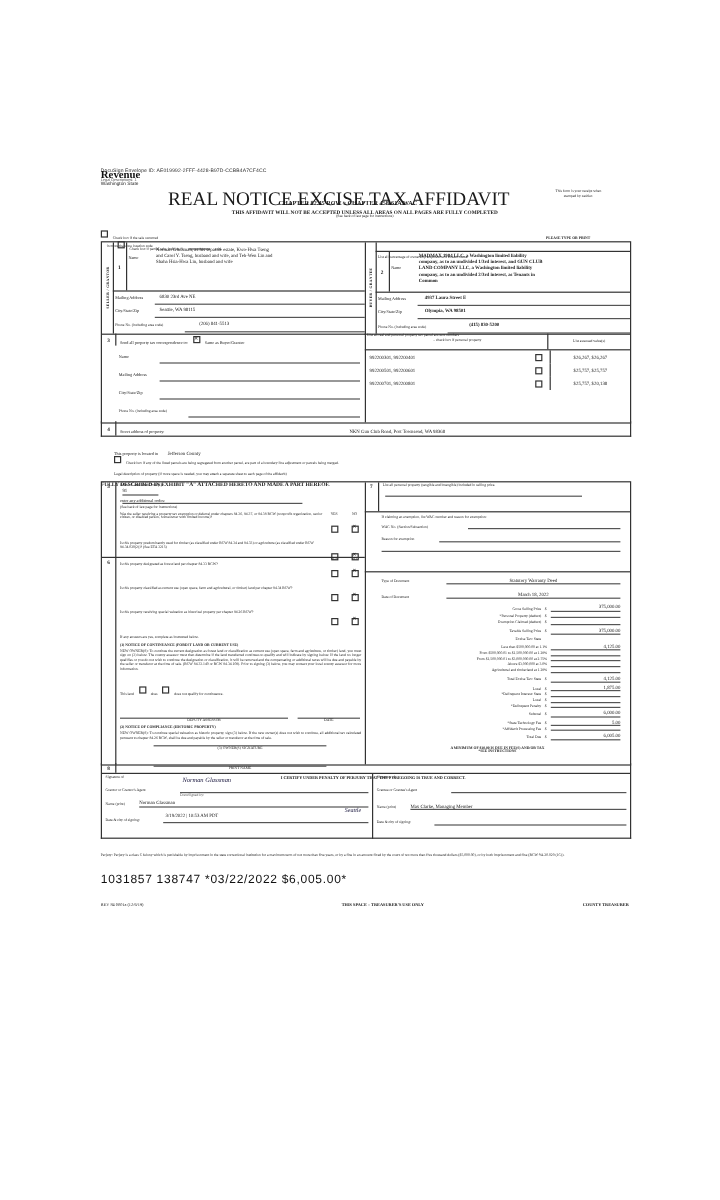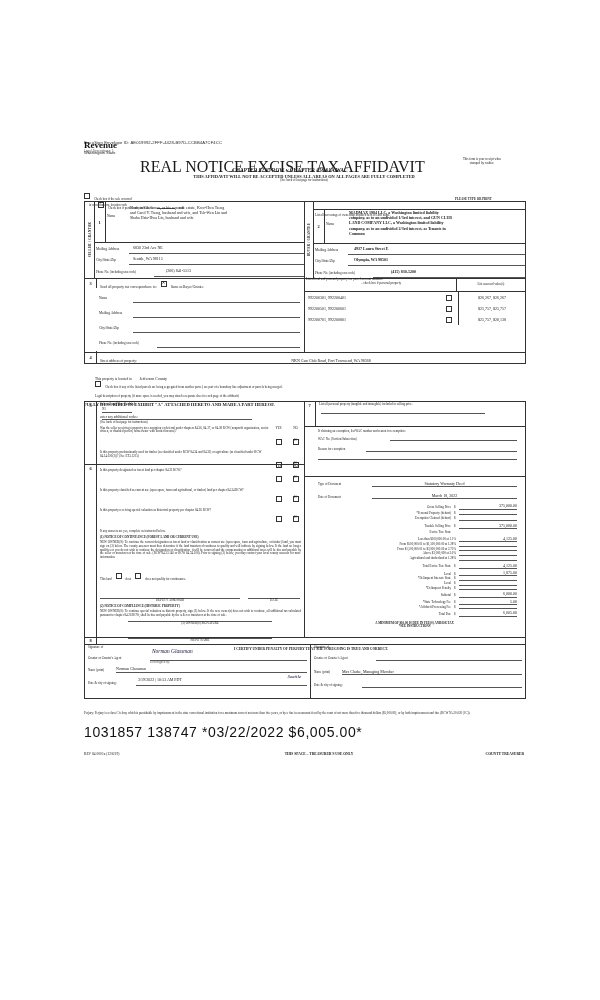--- a/index.html
+++ b/index.html
@@ -19,21 +19,21 @@
   .box{border:0.5px solid #333;}
   .cb{display:inline-block;width:4px;height:4px;border:0.5px solid #333;vertical-align:middle;}
   .cbx{position:relative;}
   .cbx:after{content:"\2715";position:absolute;left:0.1px;top:-1.6px;font-size:4.2px;line-height:4px;}
   .ln{border-bottom:0.5px solid #555;flex:1;}
   
   .abs{position:absolute;}
   .sideband{writing-mode:vertical-rl;transform:rotate(180deg);font-size:3.1px;font-weight:bold;text-align:center;letter-spacing:.3px;}
   .num{font-size:4.4px;font-weight:bold;}
   .handw{font-family:"Liberation Serif",serif;font-style:italic;font-size:5.4px;color:#15123a;}
-  .footnum{font-family:"Liberation Sans",sans-serif;font-size:14px;letter-spacing:.6px;color:#111;}
+  .footnum{font-family:"Liberation Sans",sans-serif;font-size:10px;letter-spacing:.6px;color:#111;}
   .revfoot{font-size:3.6px;}
 </style>
 </head>
 <body>
 
 <div class="page">
 
   <div class="abs" style="left:84px;top:130px;">
     <span class="ds-line">DocuSign Envelope ID: AE019992-2FFF-4428-B97D-CCBB4A7CF4CC</span>
   </div>

